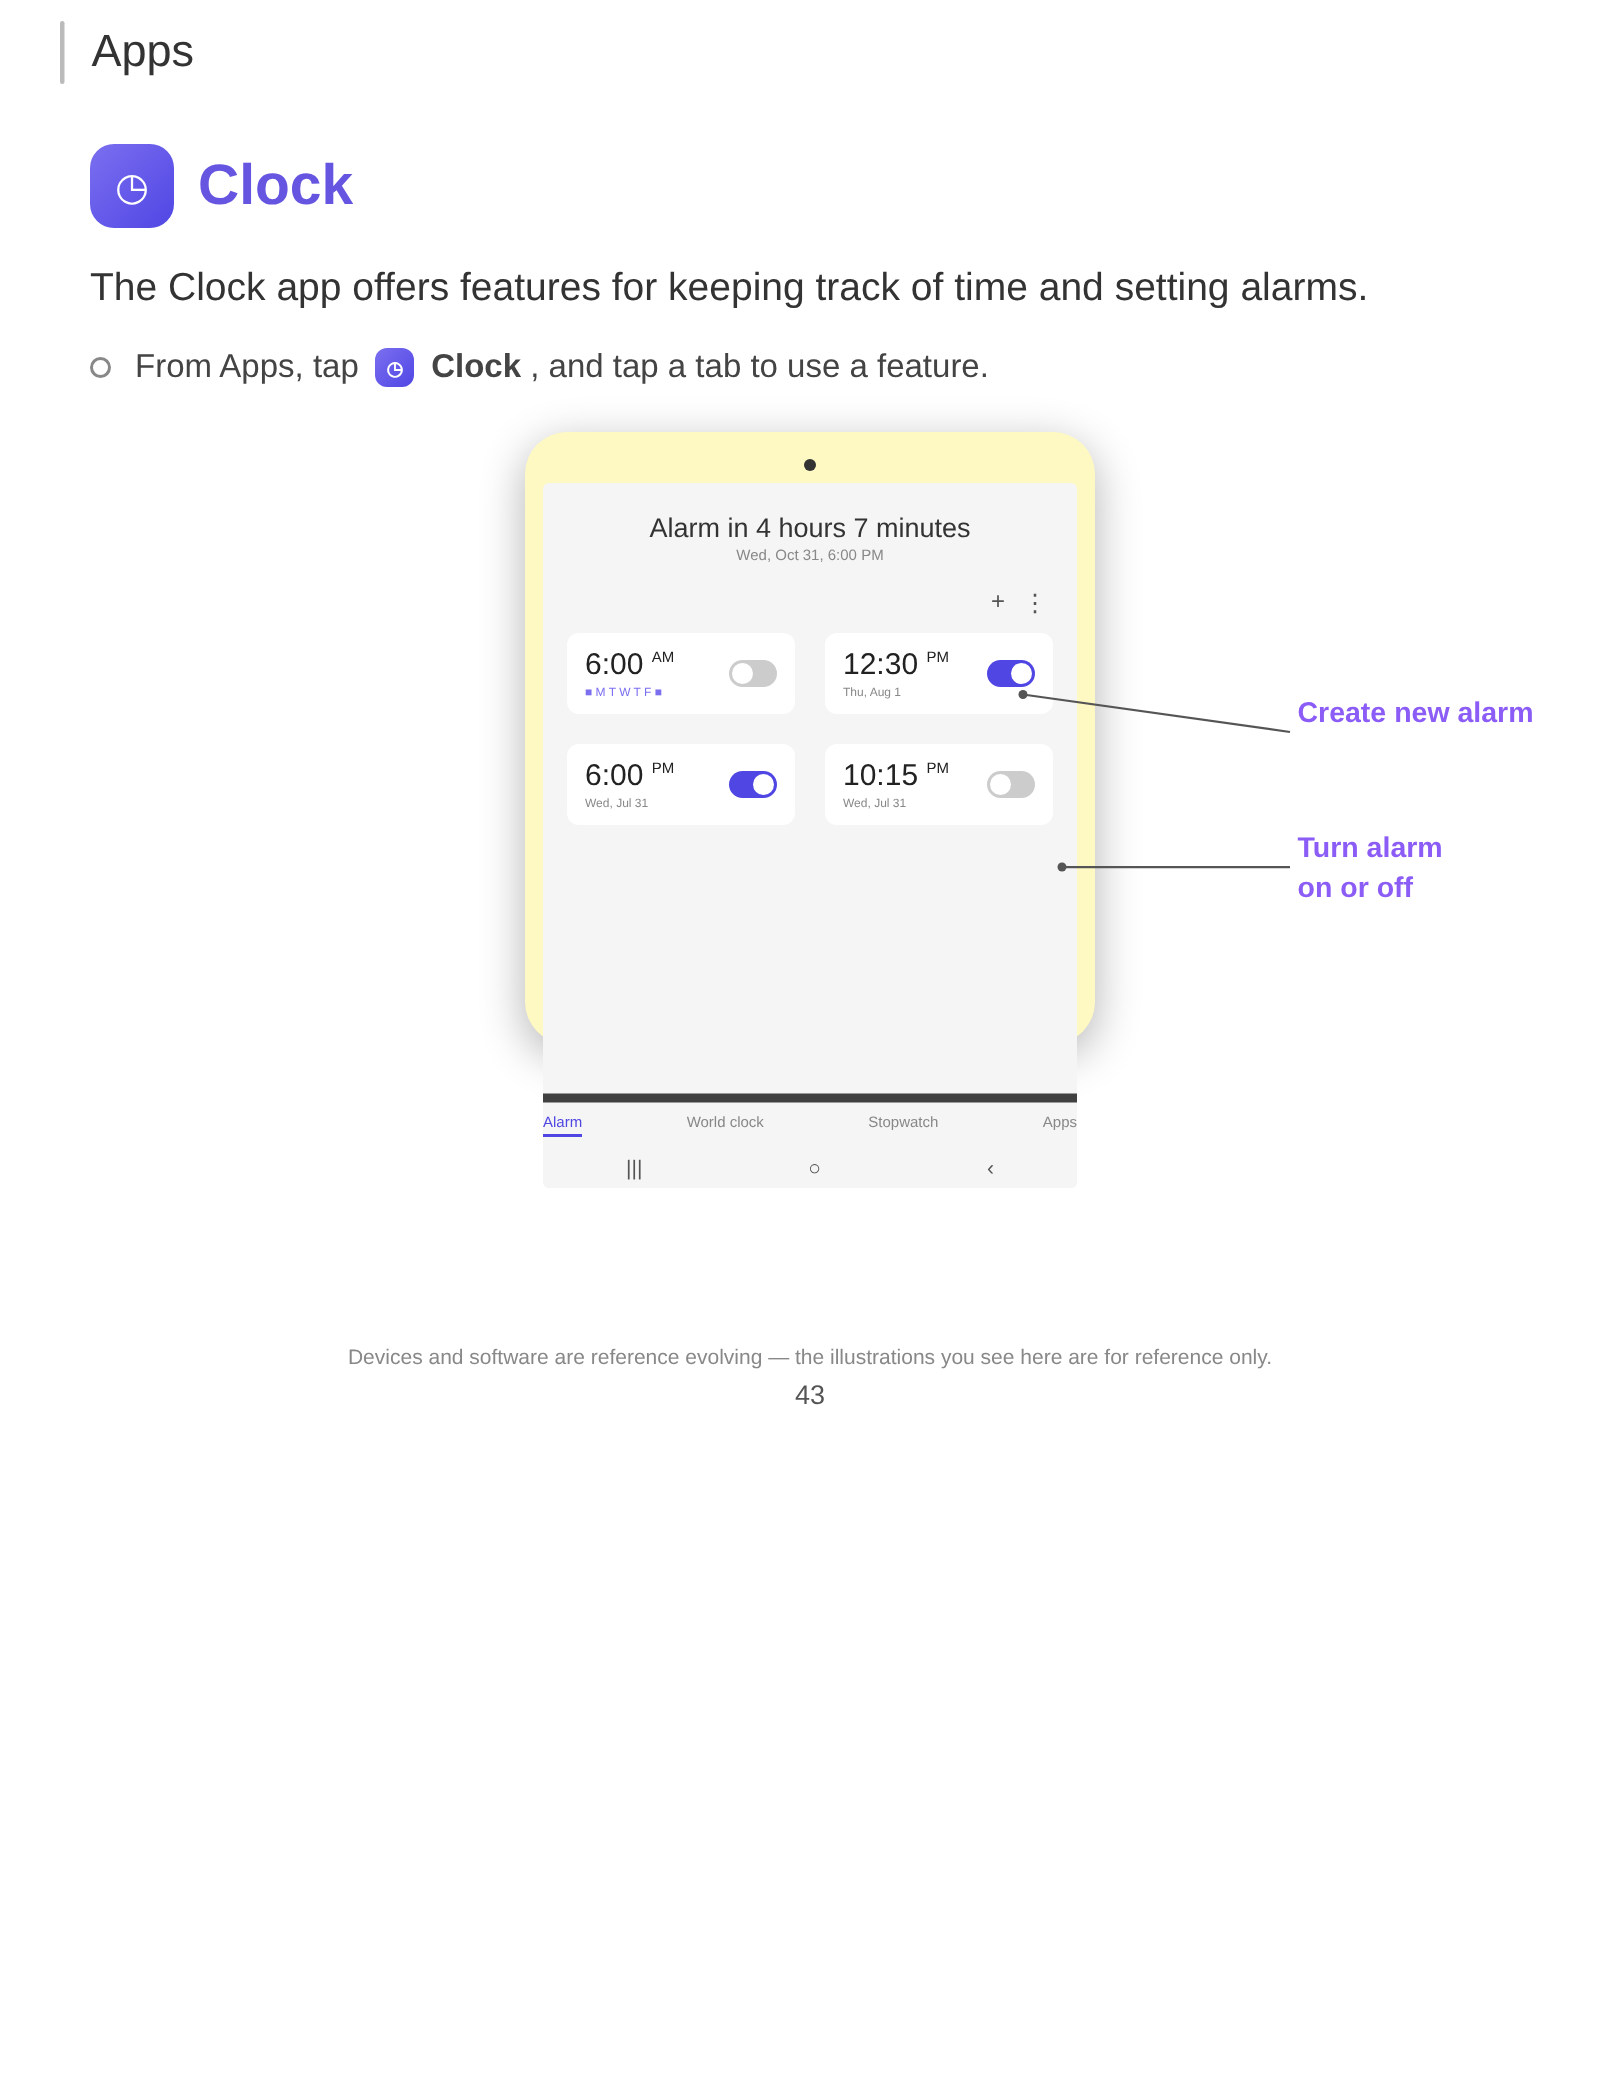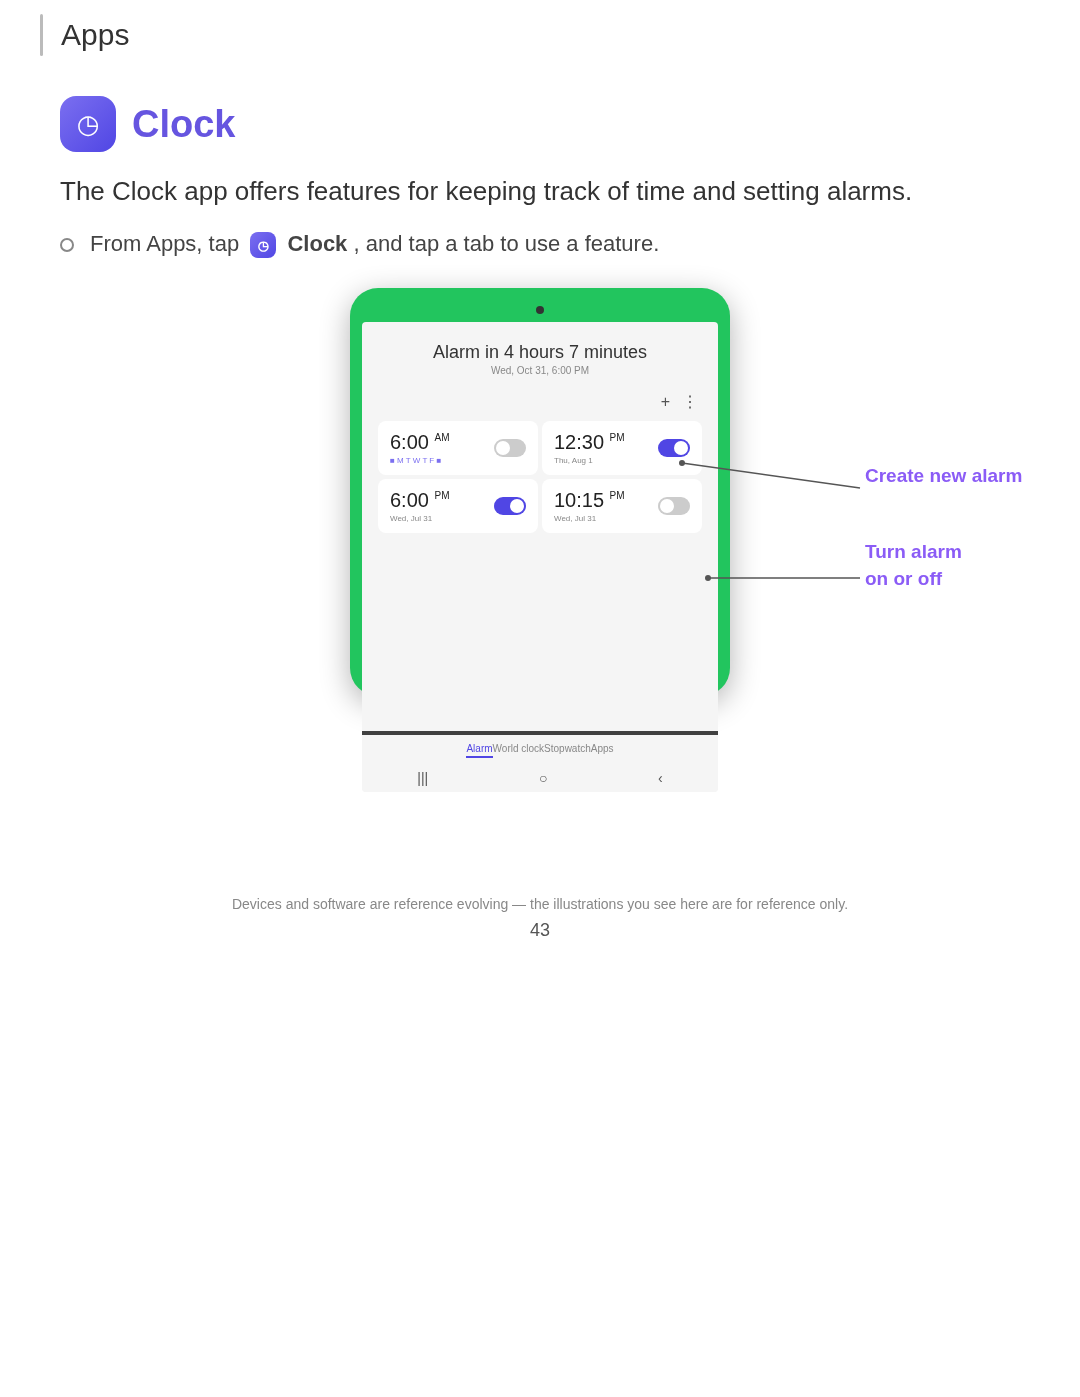--- a/index.html
+++ b/index.html
@@ -81,21 +81,21 @@
       font-weight: bold;
     }
 
     .instruction-row strong {
       font-weight: bold;
     }
 
     .tablet-outer {
       width: 380px;
       height: 408px;
-      background: #22c55e;
+      background: #fef9c3;
       border-radius: 28px;
       padding: 18px 12px;
       box-shadow: 0 8px 30px rgba(0,0,0,0.3);
       position: relative;
     }
 
     .tablet-camera {
       width: 8px;
       height: 8px;
       border-radius: 50%;
@@ -143,21 +143,21 @@
     .toolbar-icon {
       font-size: 16px;
       color: #555;
       cursor: pointer;
     }
 
     
     .alarm-grid {
       display: grid;
       grid-template-columns: 1fr 1fr;
-      gap: 4px;
+      gap: 20px;
       margin-bottom: 16px;
     }
 
     .alarm-card {
       background: white;
       border-radius: 8px;
       padding: 10px 12px;
       display: flex;
       align-items: center;
       justify-content: space-between;
@@ -230,23 +230,23 @@
     .tablet-bottom-nav {
       position: absolute;
       bottom: 0;
       left: 0;
       right: 0;
       background: #f5f5f5;
     }
 
     .tab-bar {
       display: flex;
-      justify-content: center;
+      justify-content: space-between;
       padding: 8px 0 4px 0;
-      border-top: 4px solid #404040;
+      border-top: 6px solid #404040;
     }
 
     .tab-item {
       font-size: 10px;
       color: #888;
       text-align: center;
     }
 
     .tab-item.active {
       color: #5046e4;
@@ -407,21 +407,21 @@
       <line x1="332" y1="175" x2="510" y2="200" stroke="#555" stroke-width="1.5"></line>
       <circle cx="332" cy="175" r="3" fill="#555"></circle>
 
       <line x1="358" y1="290" x2="510" y2="290" stroke="#555" stroke-width="1.5"></line>
       <circle cx="358" cy="290" r="3" fill="#555"></circle>
     </svg>
 
     <div class="annotation-block" style="left: 515px; top: 175px;">
       <span>Create new alarm</span>
     </div>
-    <div class="annotation-block" style="left: 515px; top: 251px; line-height:1.4;">
+    <div class="annotation-block" style="left: 515px; top: 265px; line-height:1.4;">
       <span>Turn alarm<br>on or off</span>
     </div>
   </div>
 </div>
 
 <div style="margin-top: 200px;">
   <p class="footer-text">Devices and software are reference evolving — the illustrations you see here are for reference only.</p>
   <p class="page-number">43</p>
 </div>
 

